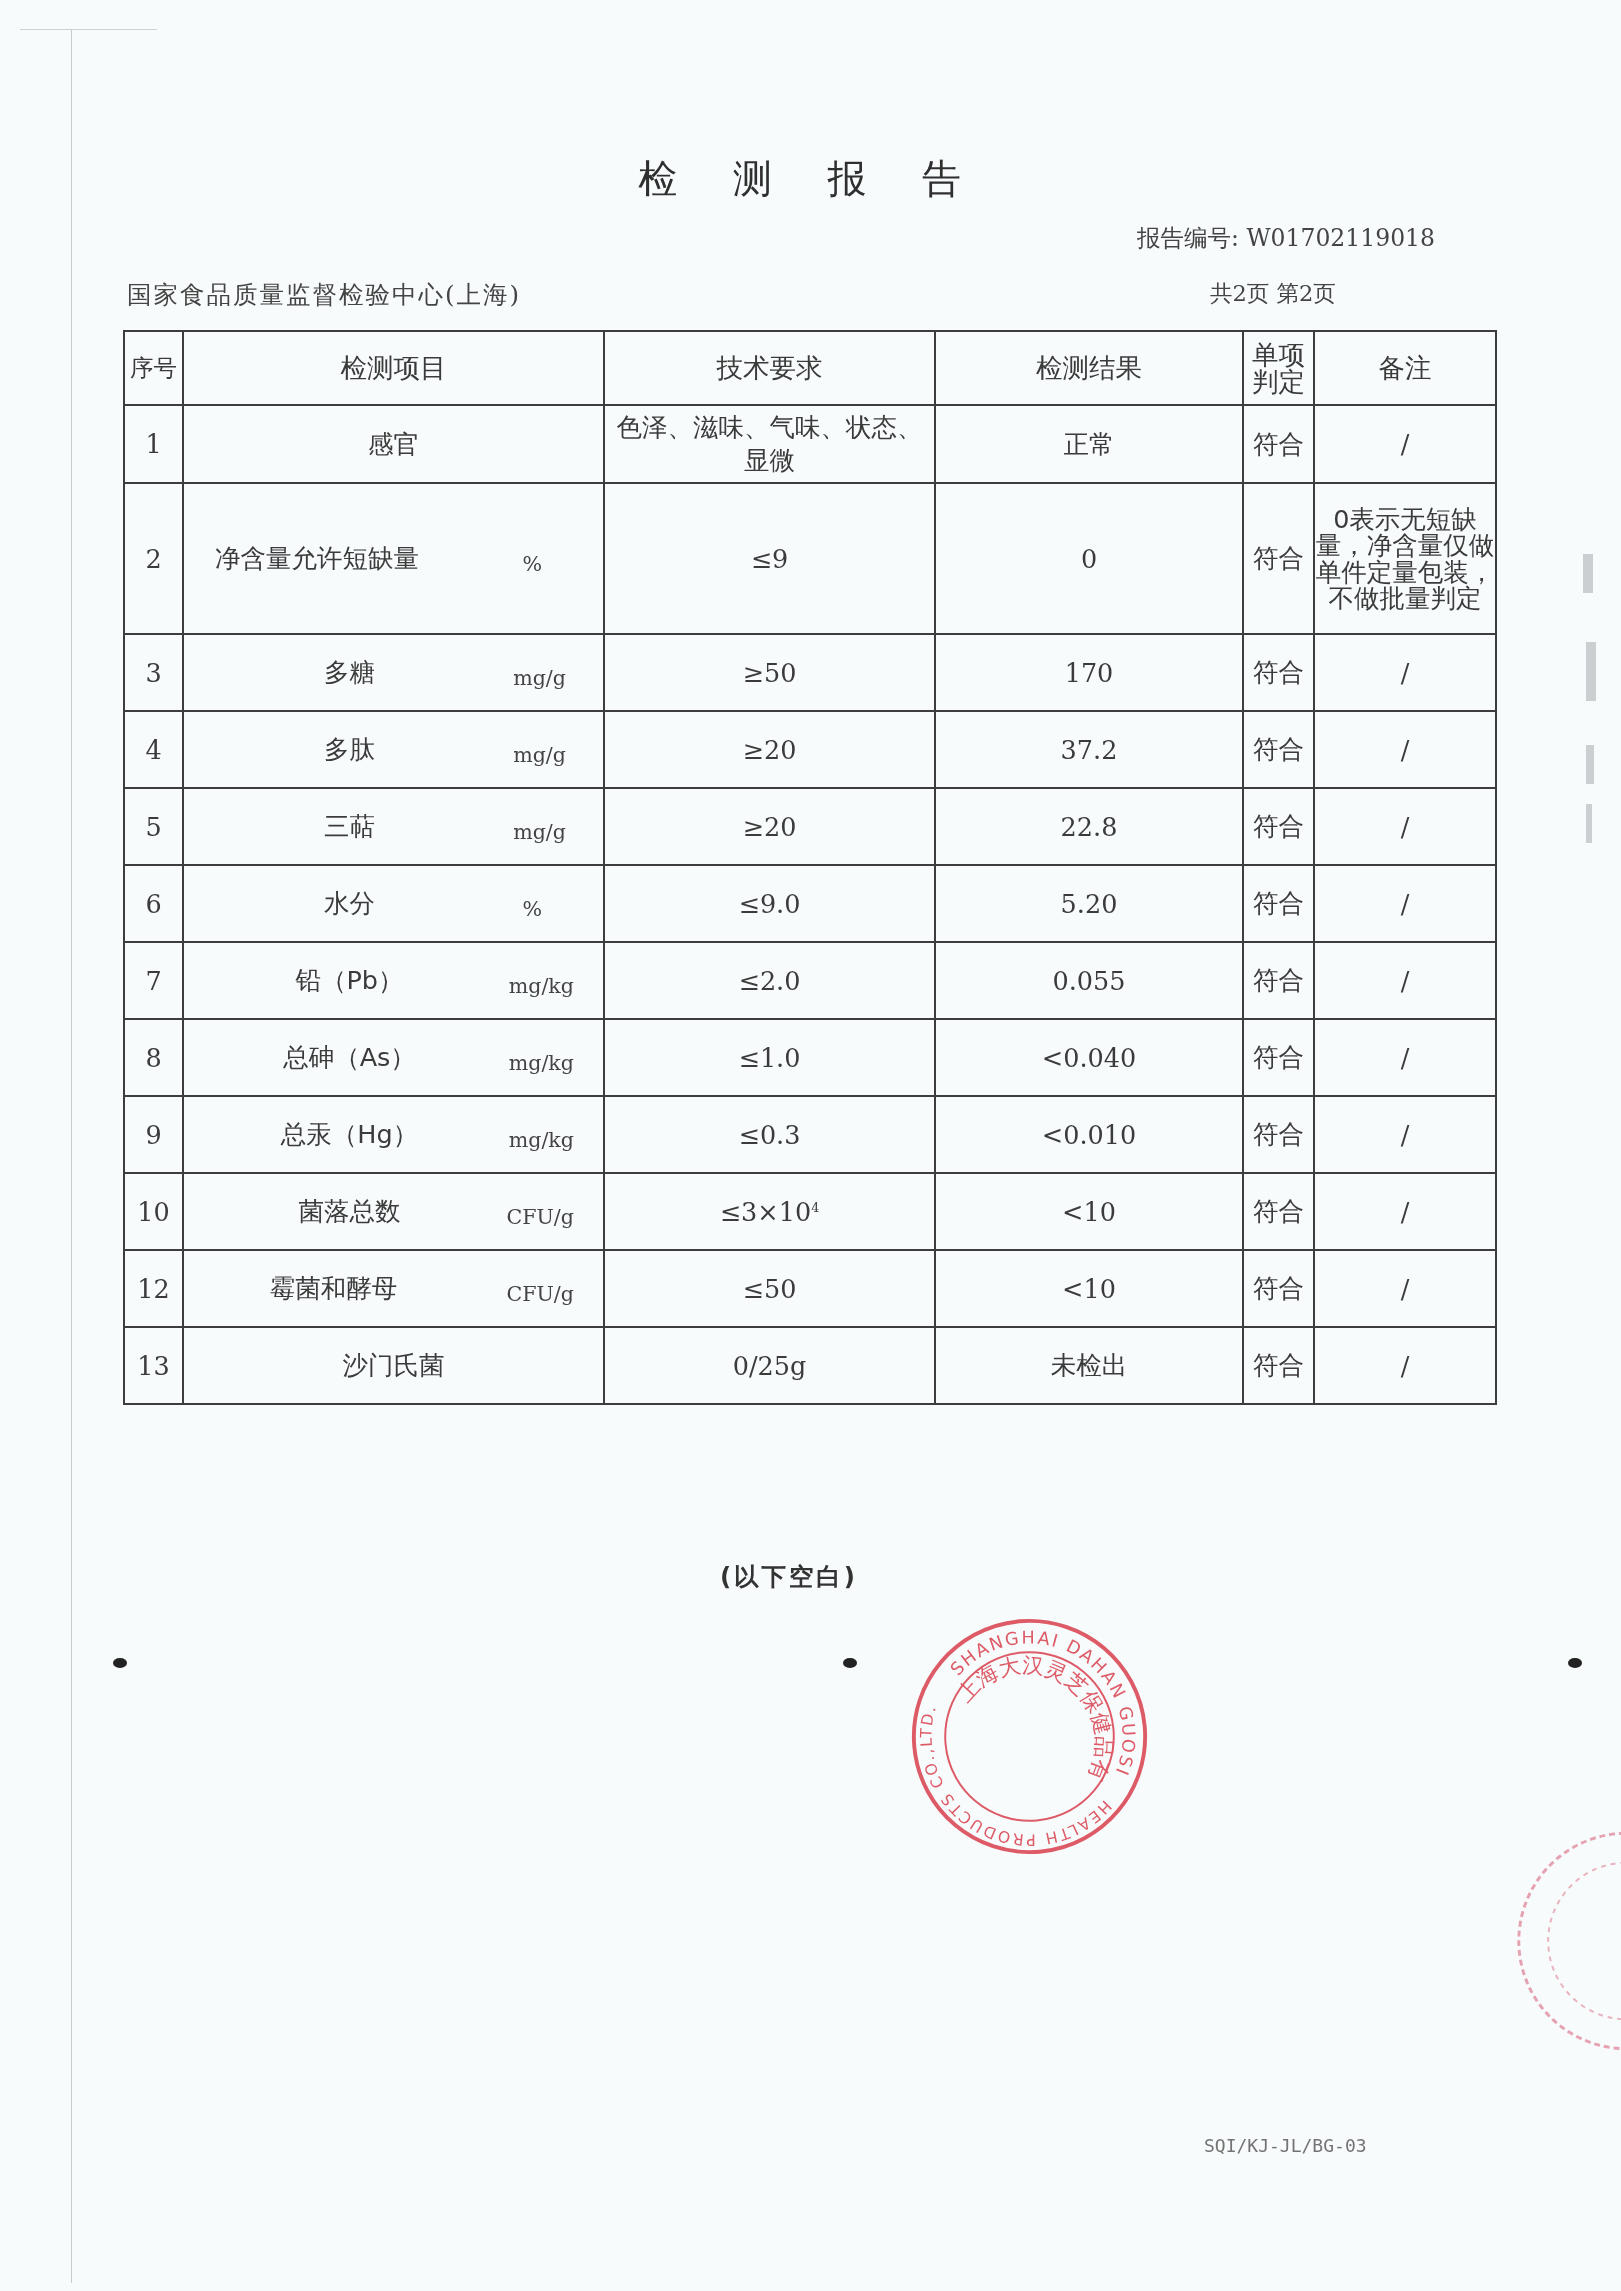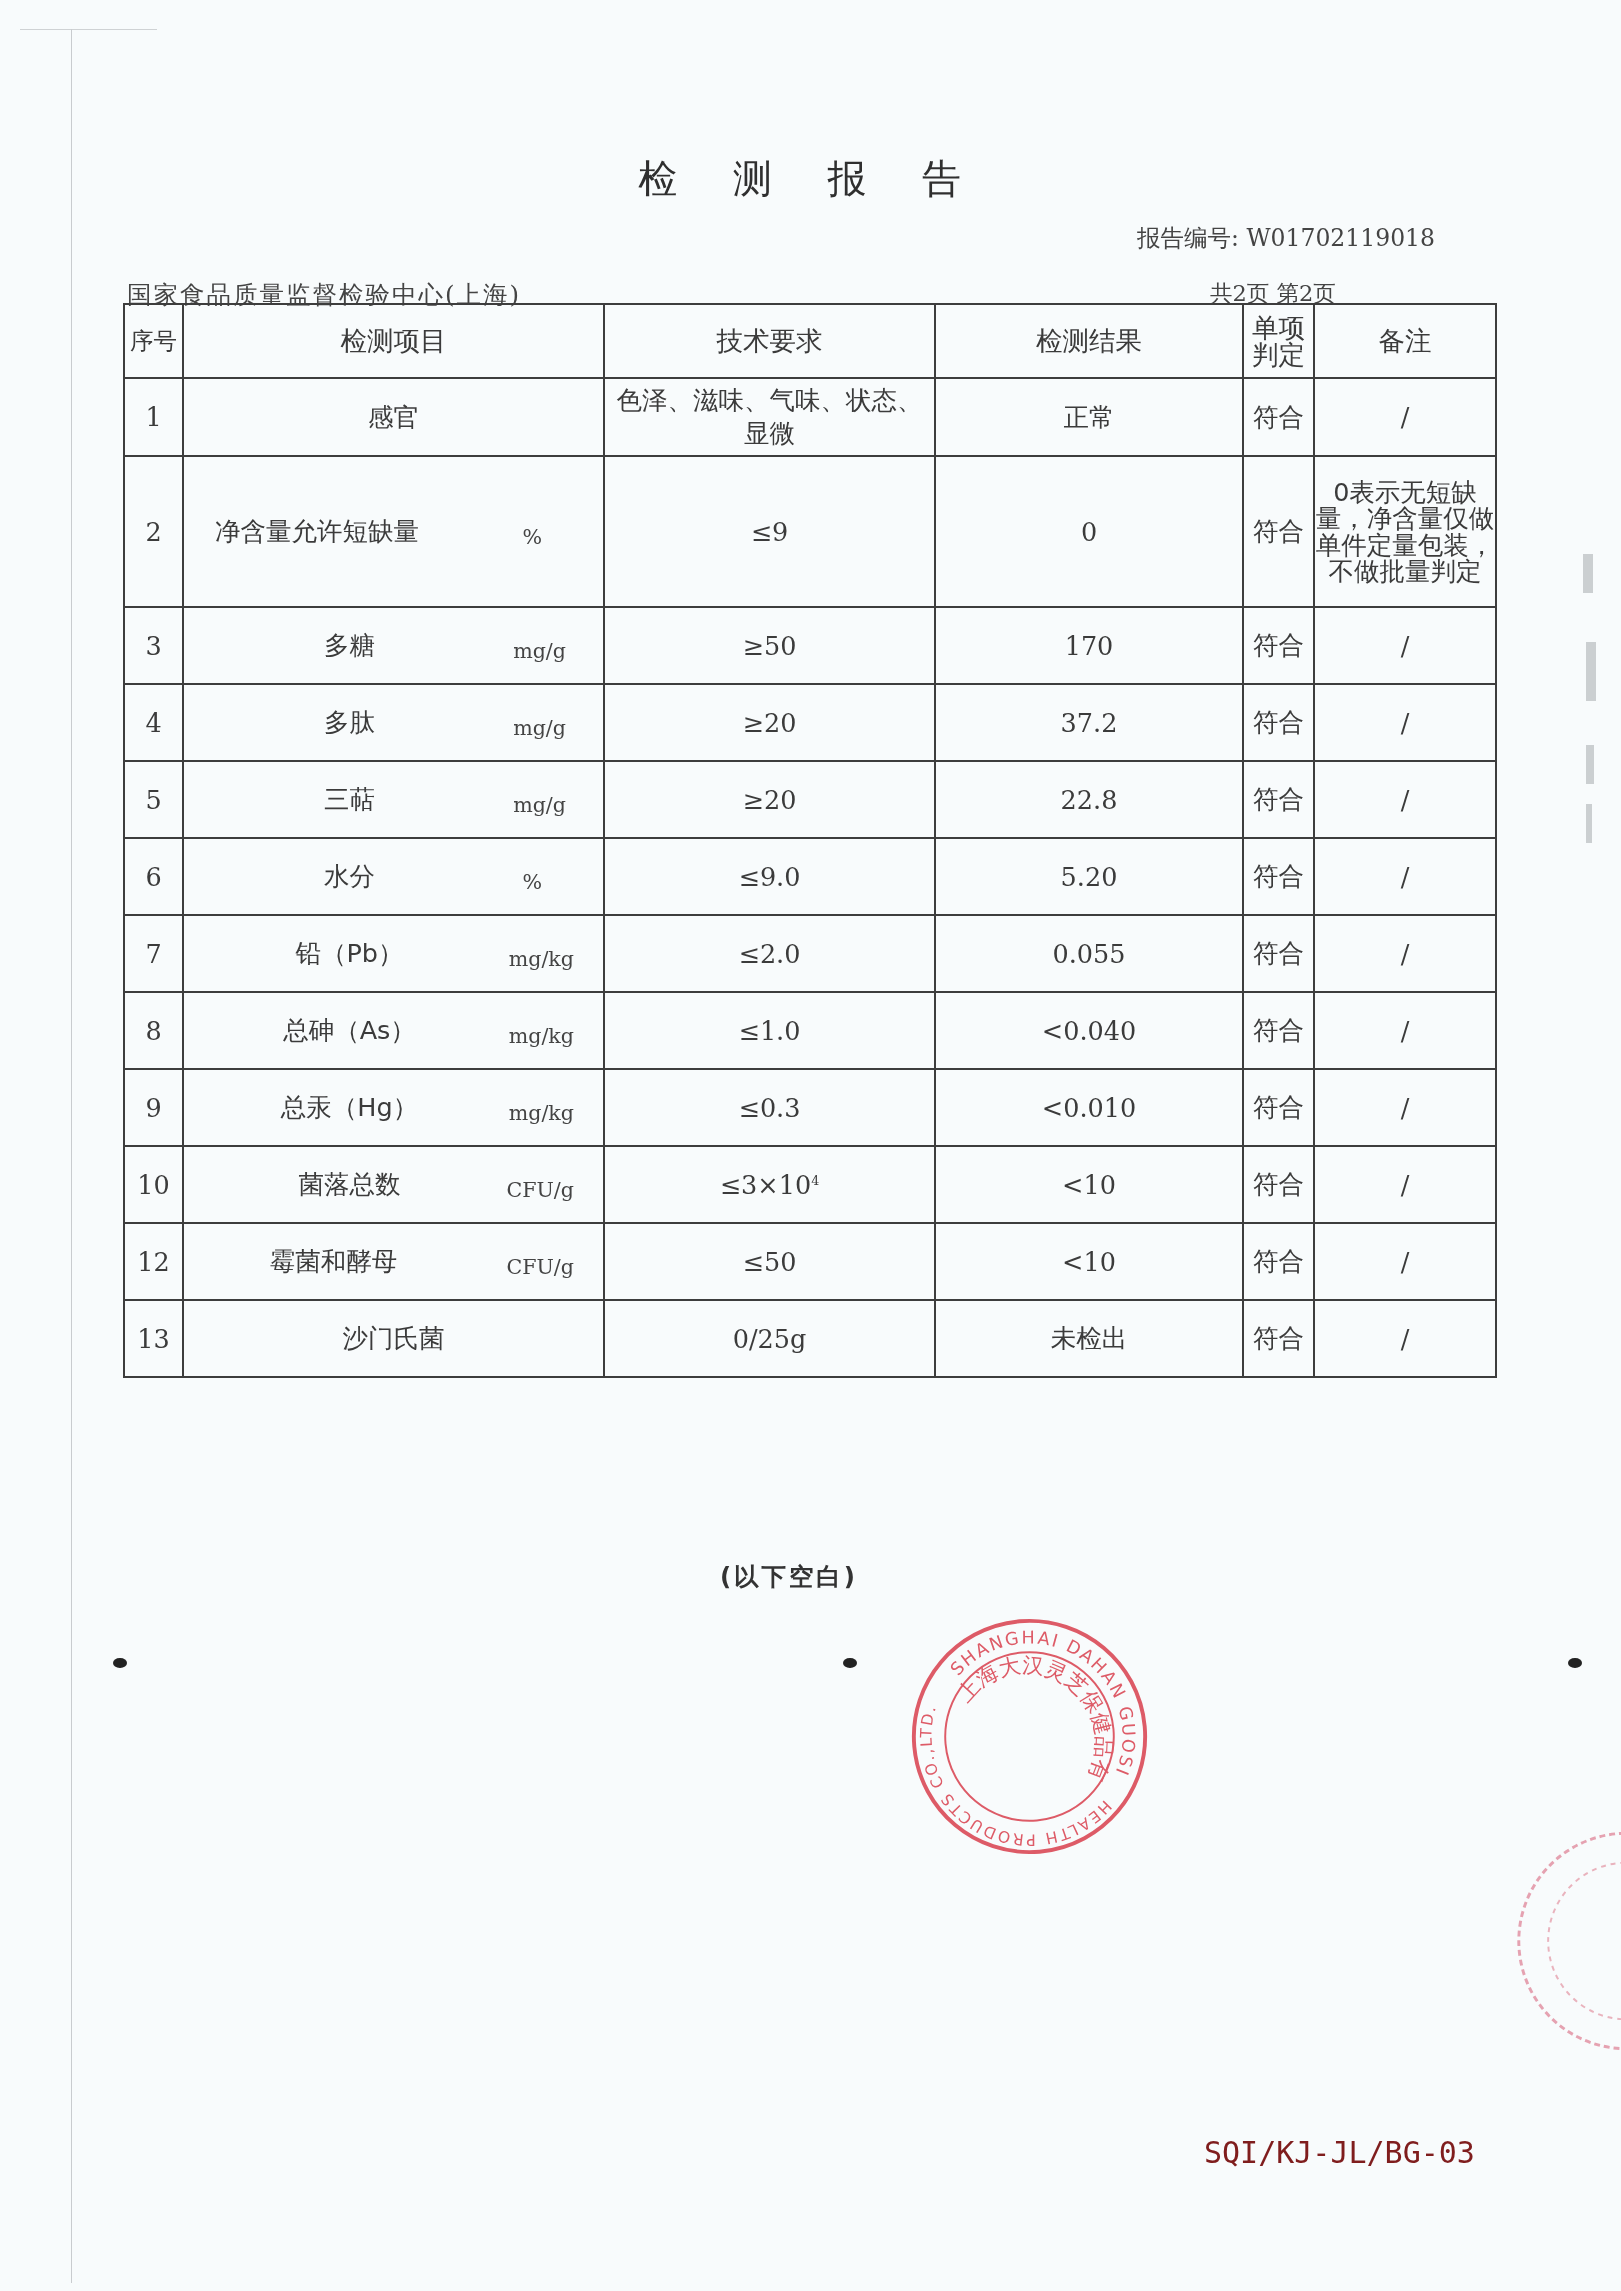--- a/index.html
+++ b/index.html
@@ -14,21 +14,21 @@
   .title {
     position: absolute; top: 152px; left: 0; width: 1621px; text-align: center;
     font-family: "DejaVu Sans", "Liberation Sans", sans-serif;
     font-size: 39px; letter-spacing: 21.6px; color: #2f2f2f; font-weight: normal;
   }
   .report-no { position: absolute; top: 222px; left: 1137px; font-size: 23.5px; color: #444; }
   .org { position: absolute; top: 278px; left: 127px; font-size: 24.5px; letter-spacing: 2px; color: #444; }
   .pages { position: absolute; top: 278px; left: 1210px; font-size: 22.5px; color: #444; }
 
   table.report {
-    position: absolute; left: 123px; top: 303px; border-collapse: collapse;
+    position: absolute; left: 123px; top: 330px; border-collapse: collapse;
     table-layout: fixed; width: 1372px;
   }
   table.report td, table.report th {
     border: 2px solid #3d3d3d; text-align: center; vertical-align: middle;
     font-weight: normal; font-size: 25.5px; color: #3b3b3b; padding: 0;
   }
   table.report th { font-family: "DejaVu Sans", "Liberation Sans", sans-serif; font-size: 26.5px; }
   th.h-judge { font-size: 22.5px; line-height: 27.4px; }
   tr.hdr { height: 74px; }
   tr.r1 { height: 78px; }
@@ -47,21 +47,21 @@
   .item-wrap.left { justify-content: flex-start; padding-left: 31px; }
   td.req, td.res { font-size: 25.5px; }
   td.cjk { font-family: "DejaVu Sans", "Liberation Sans", sans-serif; }
   td.req-multi { font-family: "DejaVu Sans", "Liberation Sans", sans-serif; line-height: 33px; padding: 0 5.9px; }
   td.judge { font-family: "DejaVu Sans", "Liberation Sans", sans-serif; font-size: 23.5px; }
   td.note { font-size: 21.6px; color: #666; }
   td.note-long { font-family: "DejaVu Sans", "Liberation Sans", sans-serif; font-size: 21.6px; line-height: 26.5px; padding: 2px 3.9px; color: #444; }
   sup { font-size: 12.7px; }
 
   .blank-note { position: absolute; top: 1560px; left: 720px; font-family: "DejaVu Sans", "Liberation Sans", sans-serif; font-size: 24.5px; color: #333; font-weight: bold; letter-spacing: 2.9px; }
-  .footer-code { position: absolute; top: 2135px; left: 1204px; font-family: "DejaVu Sans Mono", "Liberation Mono", monospace; font-size: 30px; color: #7f1d1d; }
+  .footer-code { position: absolute; top: 2135px; left: 1204px; font-family: "DejaVu Sans Mono", "Liberation Mono", monospace; font-size: 18px; color: #737373; }
 
   .punch { position: absolute; width: 13.7px; height: 9.8px; border-radius: 50%; background: #222; }
   .bleed { position: absolute; background: #b8bcbf; opacity: 0.7; }
 
   .stamp { position: absolute; left: 907px; top: 1614px; width: 245px; height: 245px; }
   .stamp-right { position: absolute; left: 1509px; top: 1794px; width: 235px; height: 294px; }
 </style>
 </head>
 <body>
 

